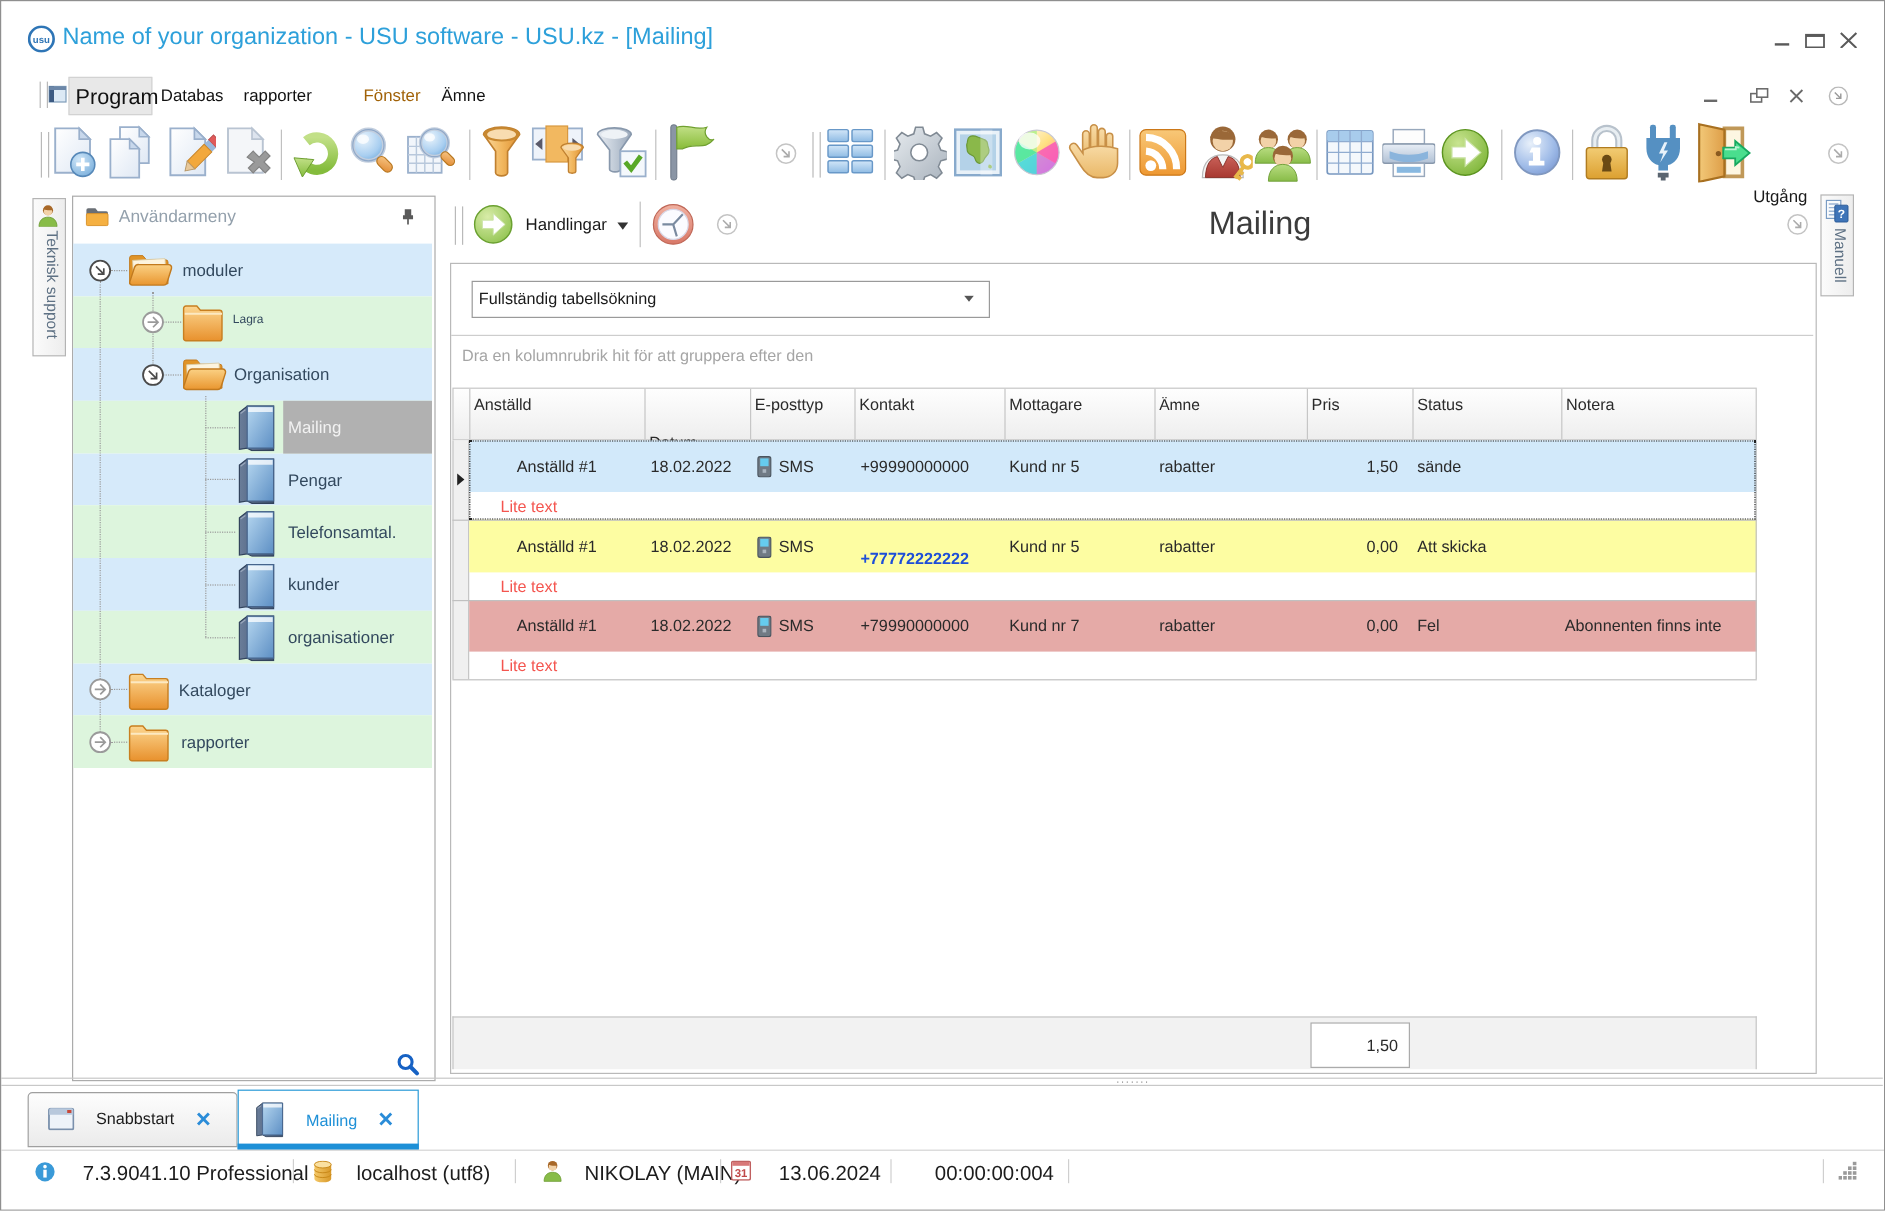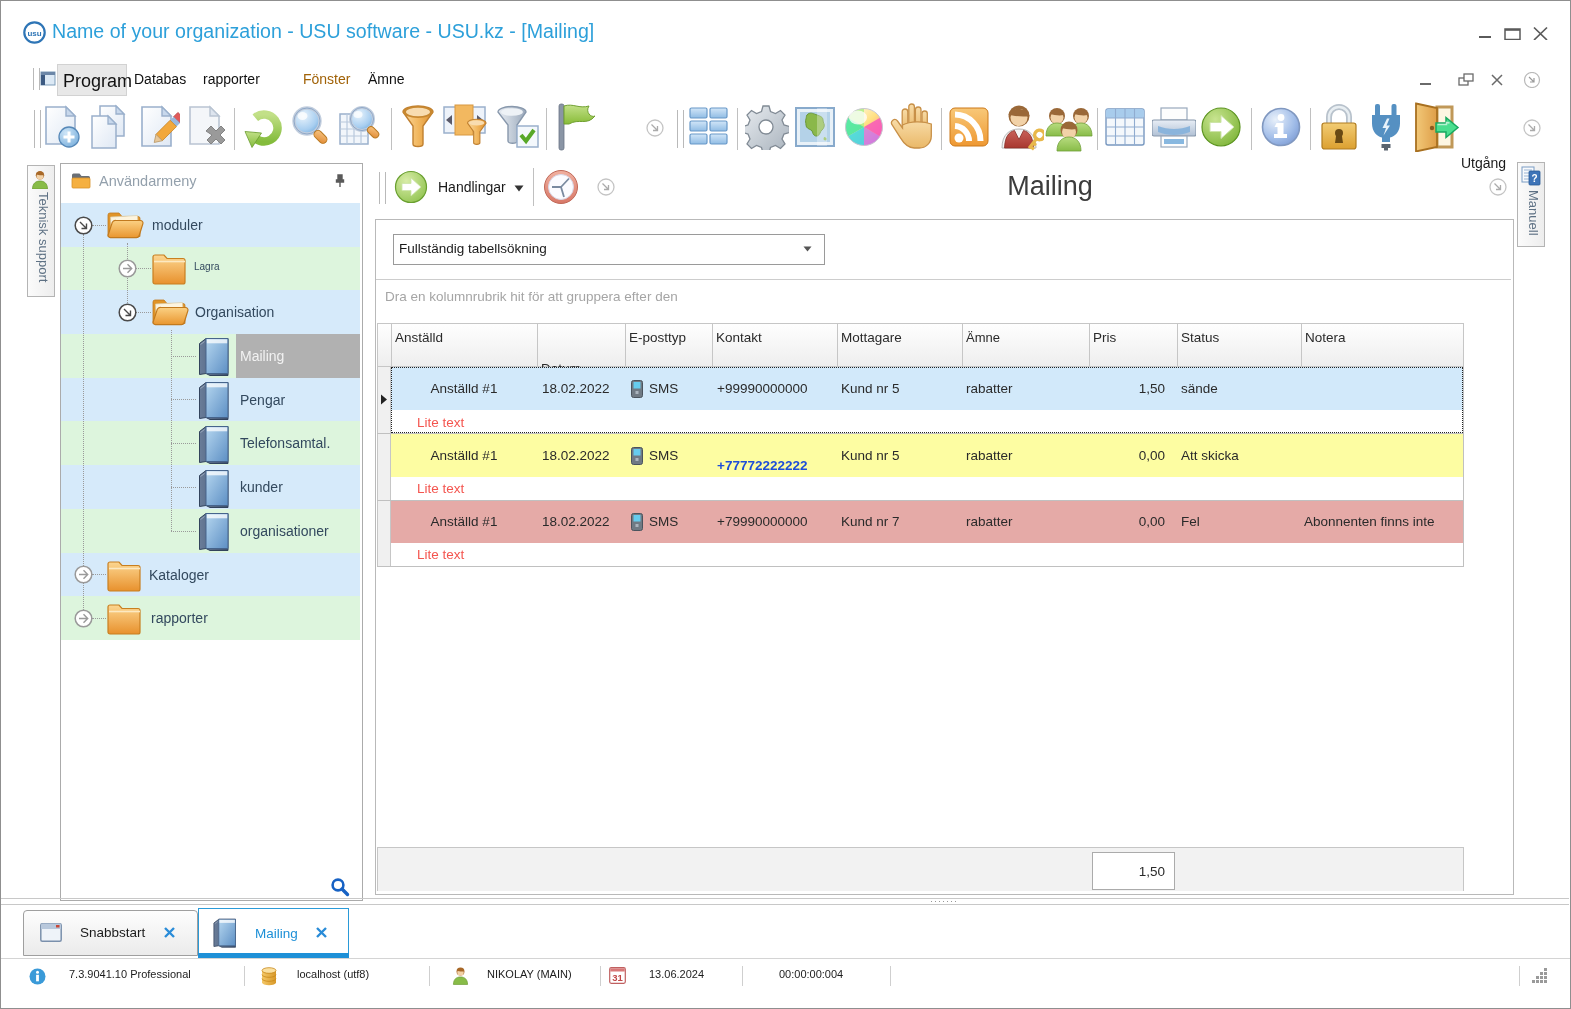--- a/index.html
+++ b/index.html
@@ -2,21 +2,21 @@
 <html><head>
 <meta charset="utf-8">
 <style>
   html,body{margin:0;padding:0;}
   body{width:1571px;height:1009px;background:#fff;font-family:"Liberation Sans",sans-serif;position:relative;overflow:hidden;}
   .abs{position:absolute;}
   .sep{position:absolute;width:1px;background:#c0c0c0;}
   .grip{position:absolute;width:5px;border-left:1px solid #b9b9b9;border-right:1px solid #b9b9b9;}
   svg{display:block;}
   .hsep{position:absolute;width:1px;background:#cfcfcf;top:966px;height:20px;}
-  .sbtxt{position:absolute;top:968px;font-size:11px;color:#1c1c1c;}
+  .sbtxt{position:absolute;top:968px;font-size:17px;color:#1c1c1c;}
 </style>
 </head>
 <body>
 <div class="abs" style="left:0;top:0;width:1569px;height:1007px;border:1px solid #8f8f8f;"></div>
 
 <svg class="abs" style="left:23px;top:21px;" width="23" height="23" viewBox="0 0 23 23">
   <circle cx="11.5" cy="11.5" r="10.2" fill="#fff" stroke="#2e75b6" stroke-width="2.2"></circle>
   <text x="11.5" y="15" font-size="8" font-weight="bold" fill="#2e75b6" text-anchor="middle" font-family="Liberation Sans">usu</text>
 </svg>
 <div class="abs" style="left:52px;top:20px;font-size:19.6px;color:#2da0da;">Name of your organization - USU software - USU.kz - [Mailing]</div>

